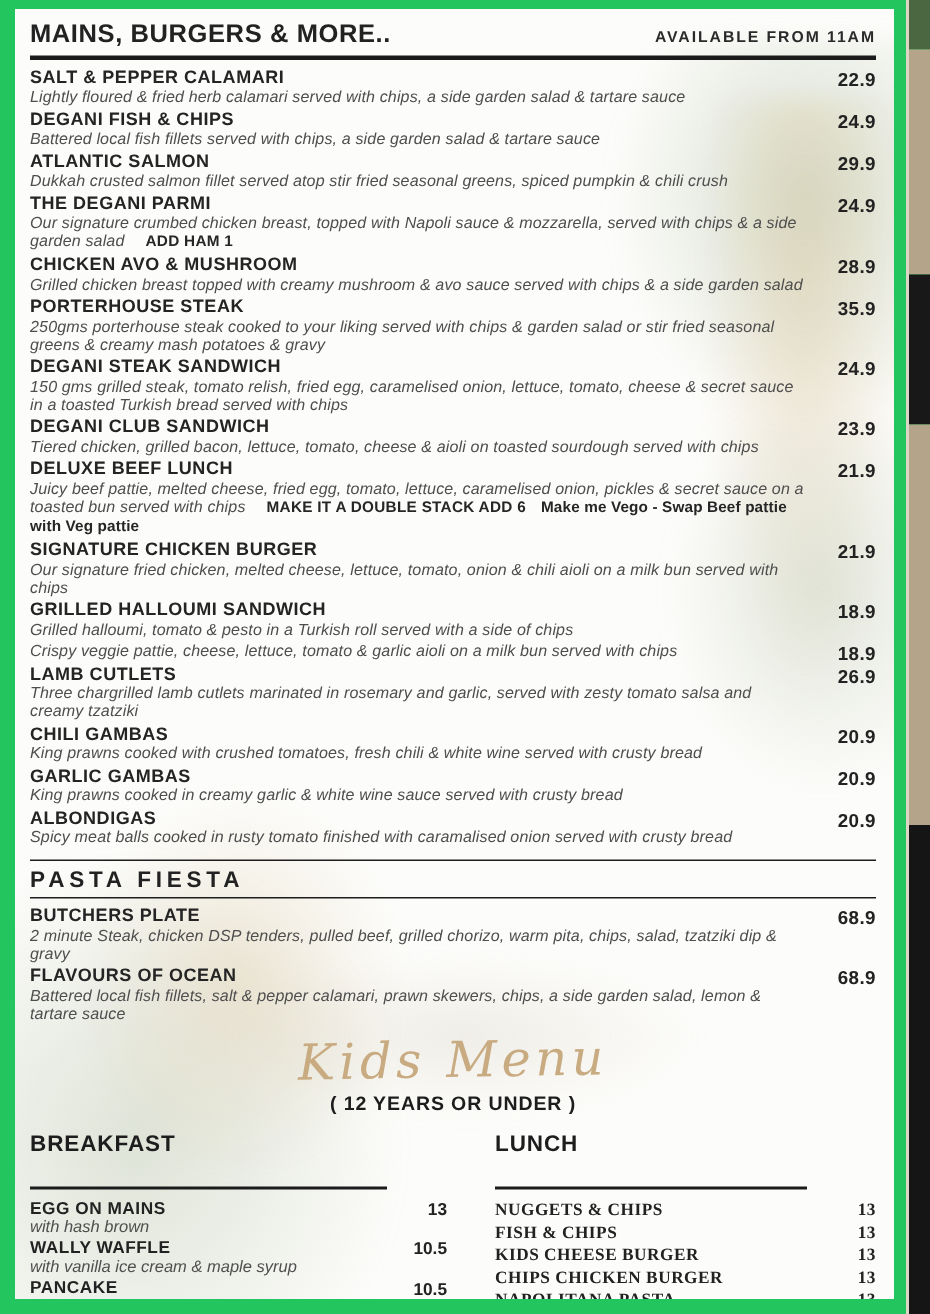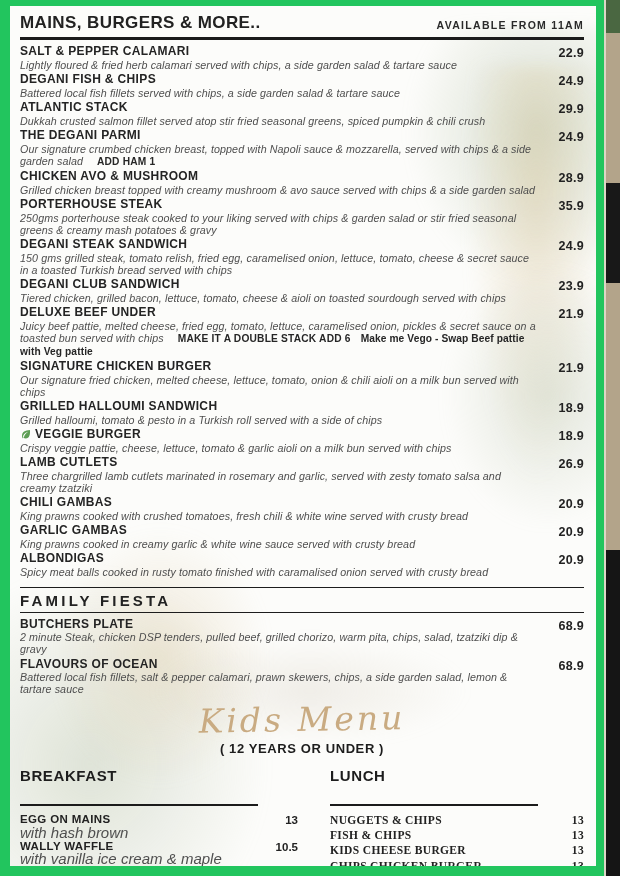--- a/index.html
+++ b/index.html
@@ -53,21 +53,21 @@
   .kids-cols{display:flex;margin-top:11px;}
   .col-breakfast{width:278px;margin-right:32px;flex:0 0 auto;}
   .col-lunch{flex:1;}
   .col-title{font-size:15px;font-weight:700;letter-spacing:.6px;color:#1d1d1d;padding-bottom:20px;}
   .col-rule{border-top:2.2px solid #1b1b1b;margin-bottom:7px;}
   .col-breakfast .col-rule{width:238px;}
   .col-lunch .col-rule{width:208px;}
 
   .ki{position:relative;padding-right:36px;margin-bottom:2px;}
   .ki-name{font-size:11.5px;font-weight:700;letter-spacing:.35px;line-height:13.5px;color:#222;}
-  .ki-desc{font-size:15px;font-style:italic;color:#4f4f4f;line-height:11px;}
+  .ki-desc{font-size:11px;font-style:italic;color:#4f4f4f;line-height:11px;}
   .ki-desc.big{font-size:11.8px;line-height:13.5px;}
   .ki-price{position:absolute;right:0;top:1px;font-size:11.5px;font-weight:700;color:#222;}
 
   .li{display:flex;justify-content:space-between;font-size:11.5px;font-weight:700;
     letter-spacing:.35px;line-height:15.2px;color:#222;font-family:Liberation Serif, serif;}
 </style>
 </head>
 <body>
 
 <div class="stage">
@@ -102,21 +102,21 @@
 
               <span>DEGANI FISH &amp; CHIPS</span>
             </div>
             <div class="mi-desc"><span>Battered local fish fillets served with chips, a side garden salad &amp; tartare sauce</span></div>
             <span class="mi-price">24.9</span>
           </div>
 
           <div class="mi">
             <div class="mi-name">
 
-              <span>ATLANTIC STACK</span>
+              <span>ATLANTIC SALMON</span>
             </div>
             <div class="mi-desc"><span>Dukkah crusted salmon fillet served atop stir fried seasonal greens, spiced pumpkin &amp; chili crush</span></div>
             <span class="mi-price">29.9</span>
           </div>
 
           <div class="mi">
             <div class="mi-name">
 
               <span>THE DEGANI PARMI</span>
             </div>
@@ -156,21 +156,21 @@
 
               <span>DEGANI CLUB SANDWICH</span>
             </div>
             <div class="mi-desc"><span>Tiered chicken, grilled bacon, lettuce, tomato, cheese &amp; aioli on toasted sourdough served with chips</span></div>
             <span class="mi-price">23.9</span>
           </div>
 
           <div class="mi">
             <div class="mi-name">
 
-              <span>DELUXE BEEF UNDER</span>
+              <span>DELUXE BEEF LUNCH</span>
             </div>
             <div class="mi-desc"><span>Juicy beef pattie, melted cheese, fried egg, tomato, lettuce, caramelised onion, pickles &amp; secret sauce on a toasted bun served with chips</span><b class="mi-note">MAKE IT A DOUBLE STACK ADD 6</b><b class="mi-note2">Make me Vego - Swap Beef pattie with Veg pattie</b></div>
             <span class="mi-price">21.9</span>
           </div>
 
           <div class="mi">
             <div class="mi-name">
 
               <span>SIGNATURE CHICKEN BURGER</span>
             </div>
@@ -181,28 +181,20 @@
           <div class="mi">
             <div class="mi-name">
 
               <span>GRILLED HALLOUMI SANDWICH</span>
             </div>
             <div class="mi-desc"><span>Grilled halloumi, tomato &amp; pesto in a Turkish roll served with a side of chips</span></div>
             <span class="mi-price">18.9</span>
           </div>
 
           <div class="mi">
-            <div class="mi-name">
-              <span class="leaf">
-                <svg viewBox="0 0 12 12" width="11" height="11">
-                  <path d="M10.8 1.2C5.6 1.4 2.2 3.4 2.2 7.6c0 1 .3 1.9.7 2.6l.9-.5c-.3-.6-.5-1.3-.5-2.1C4.6 5 6.6 3.6 9.4 2.8 6.4 4.6 4.6 6.8 4.1 9.9c.6.3 1.3.5 2.1.5 4.1 0 5.2-4.6 4.6-9.2z" fill="#5d9e54"></path>
-                </svg>
-              </span>
-              <span>VEGGIE BURGER</span>
-            </div>
             <div class="mi-desc"><span>Crispy veggie pattie, cheese, lettuce, tomato &amp; garlic aioli on a milk bun served with chips</span></div>
             <span class="mi-price">18.9</span>
           </div>
 
           <div class="mi">
             <div class="mi-name">
 
               <span>LAMB CUTLETS</span>
             </div>
             <div class="mi-desc"><span>Three chargrilled lamb cutlets marinated in rosemary and garlic, served with zesty tomato salsa and creamy tzatziki</span></div>
@@ -231,21 +223,21 @@
             <div class="mi-name">
 
               <span>ALBONDIGAS</span>
             </div>
             <div class="mi-desc"><span>Spicy meat balls cooked in rusty tomato finished with caramalised onion served with crusty bread</span></div>
             <span class="mi-price">20.9</span>
           </div>
         </div>
 
       <div class="sec-rule"></div>
-      <div class="fiesta-title">FAMILY FIESTA</div>
+      <div class="fiesta-title">PASTA FIESTA</div>
 
       <div>
 
           <div class="mi">
             <div class="mi-name">
               <span>BUTCHERS PLATE</span>
             </div>
             <div class="mi-desc"><span>2 minute Steak, chicken DSP tenders, pulled beef, grilled chorizo, warm pita, chips, salad, tzatziki dip &amp; gravy</span></div>
             <span class="mi-price">68.9</span>
           </div>

